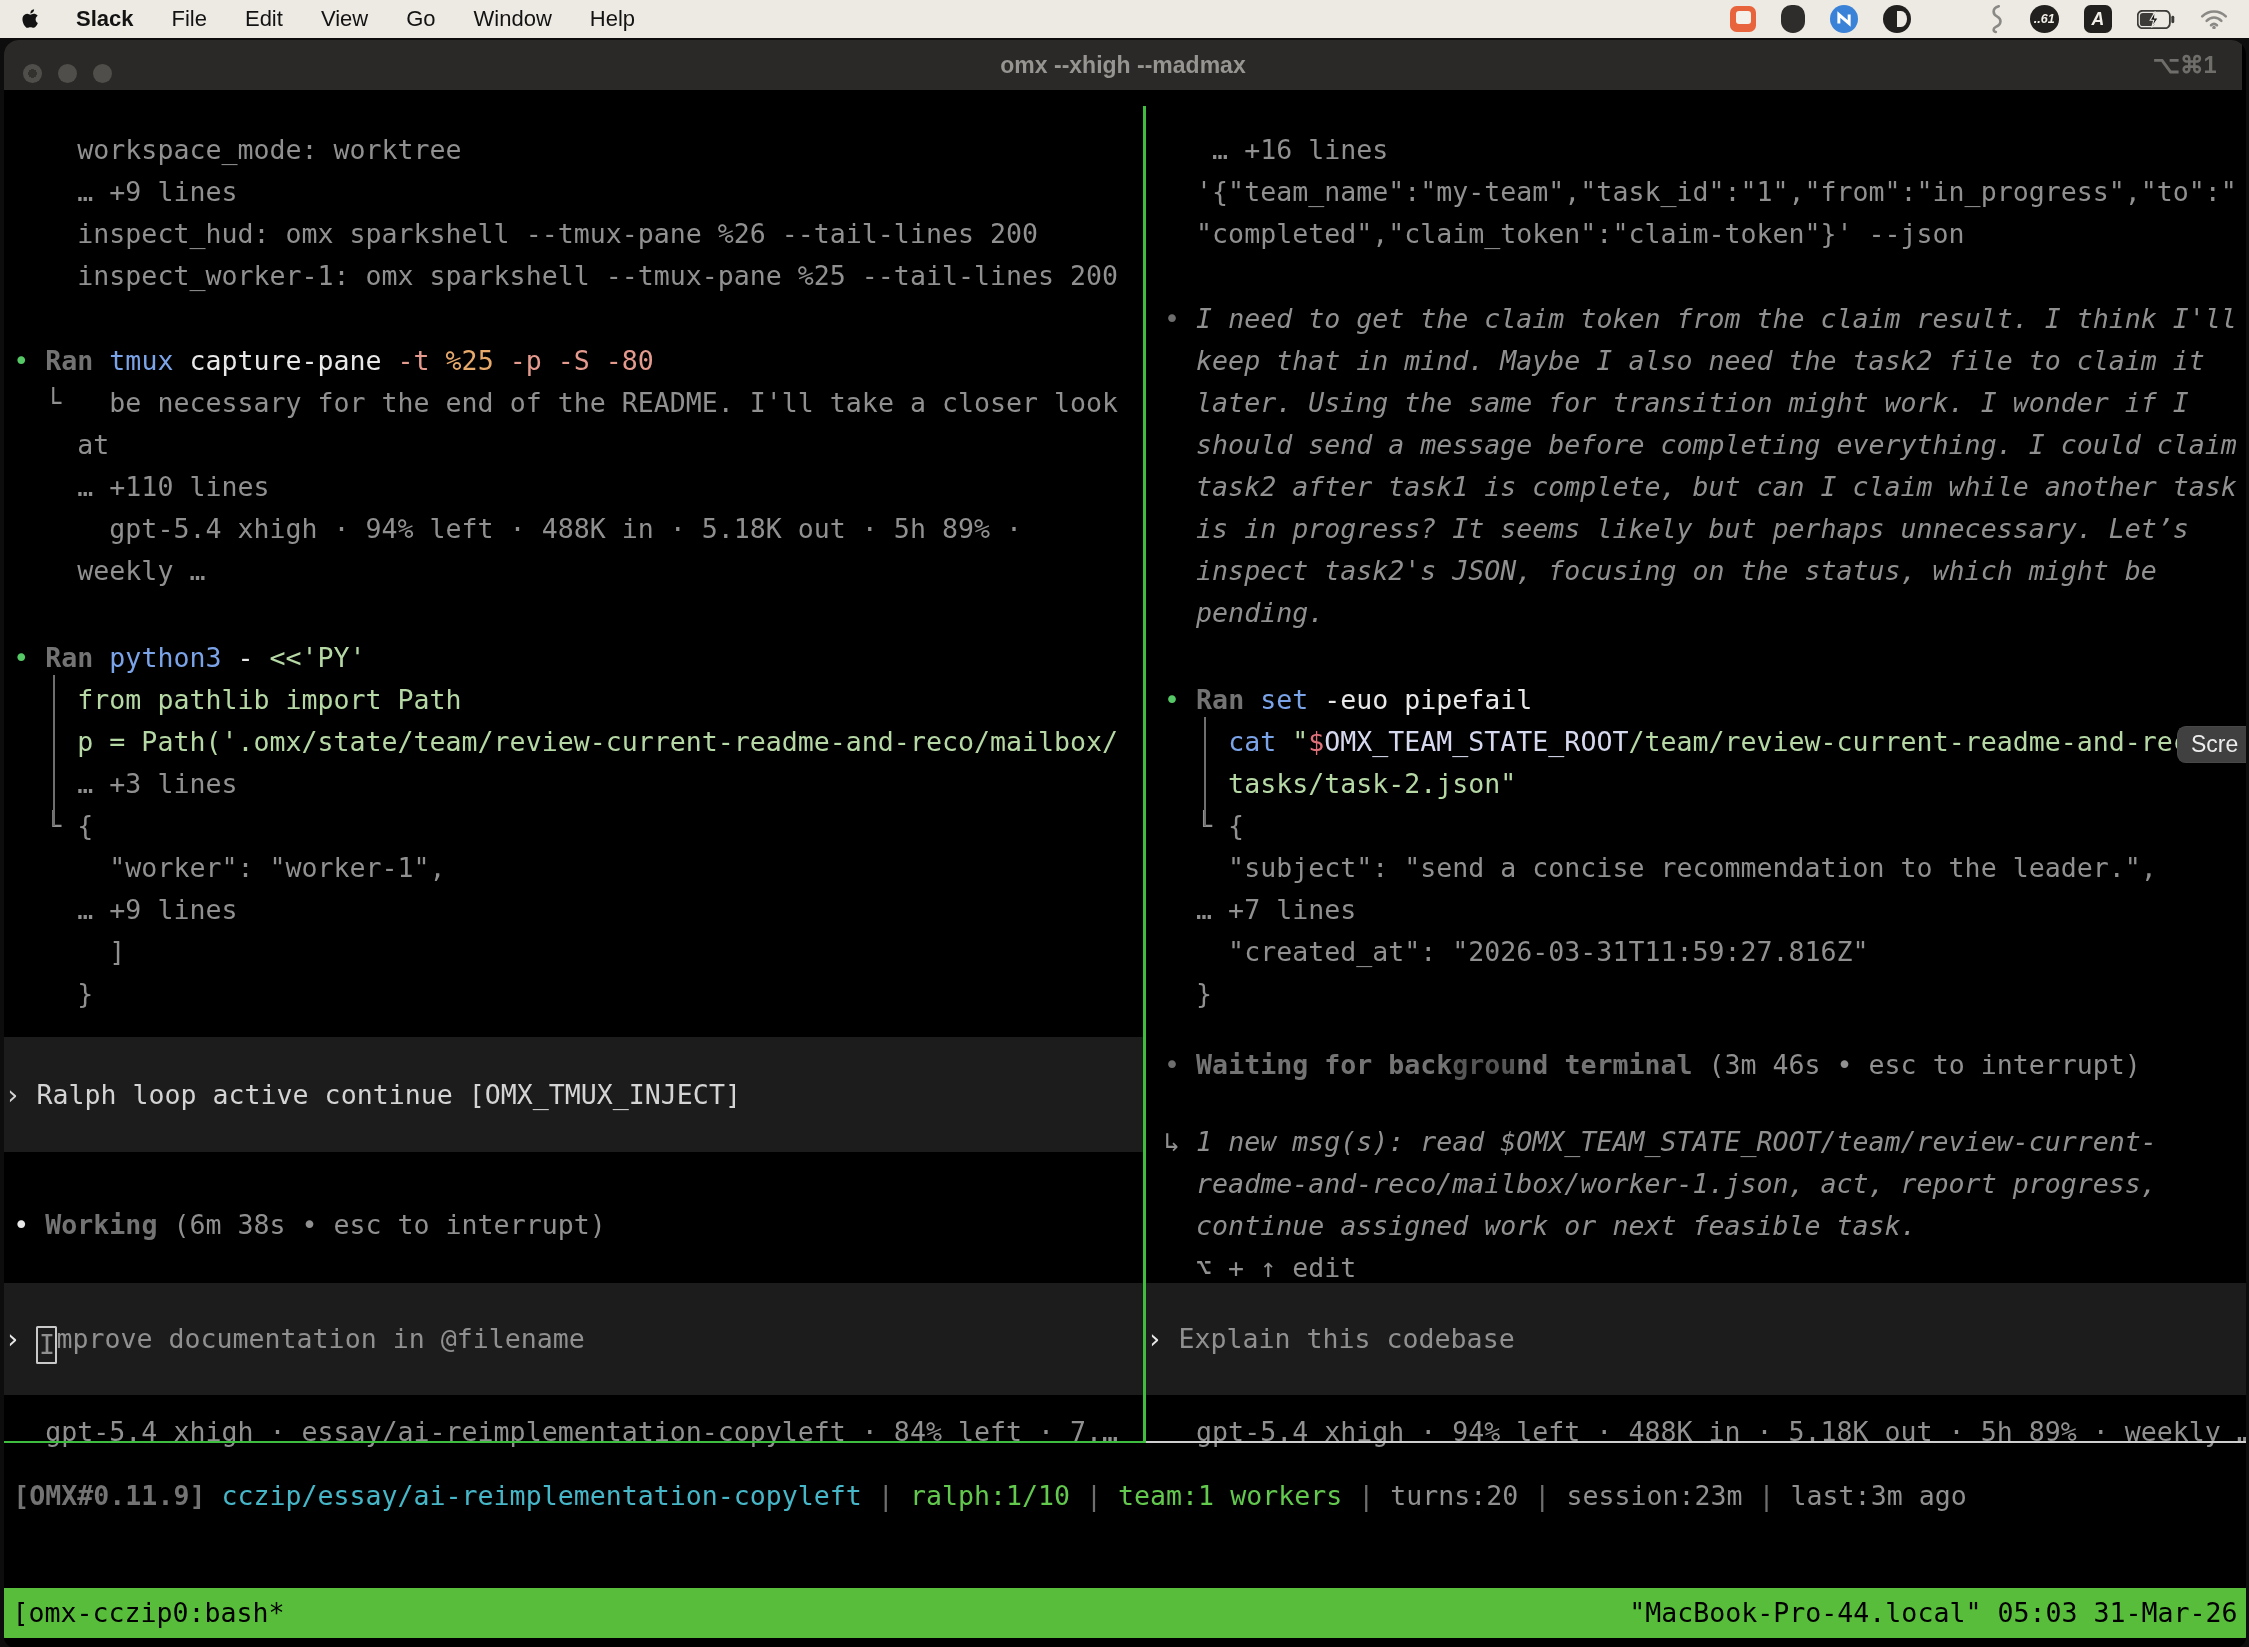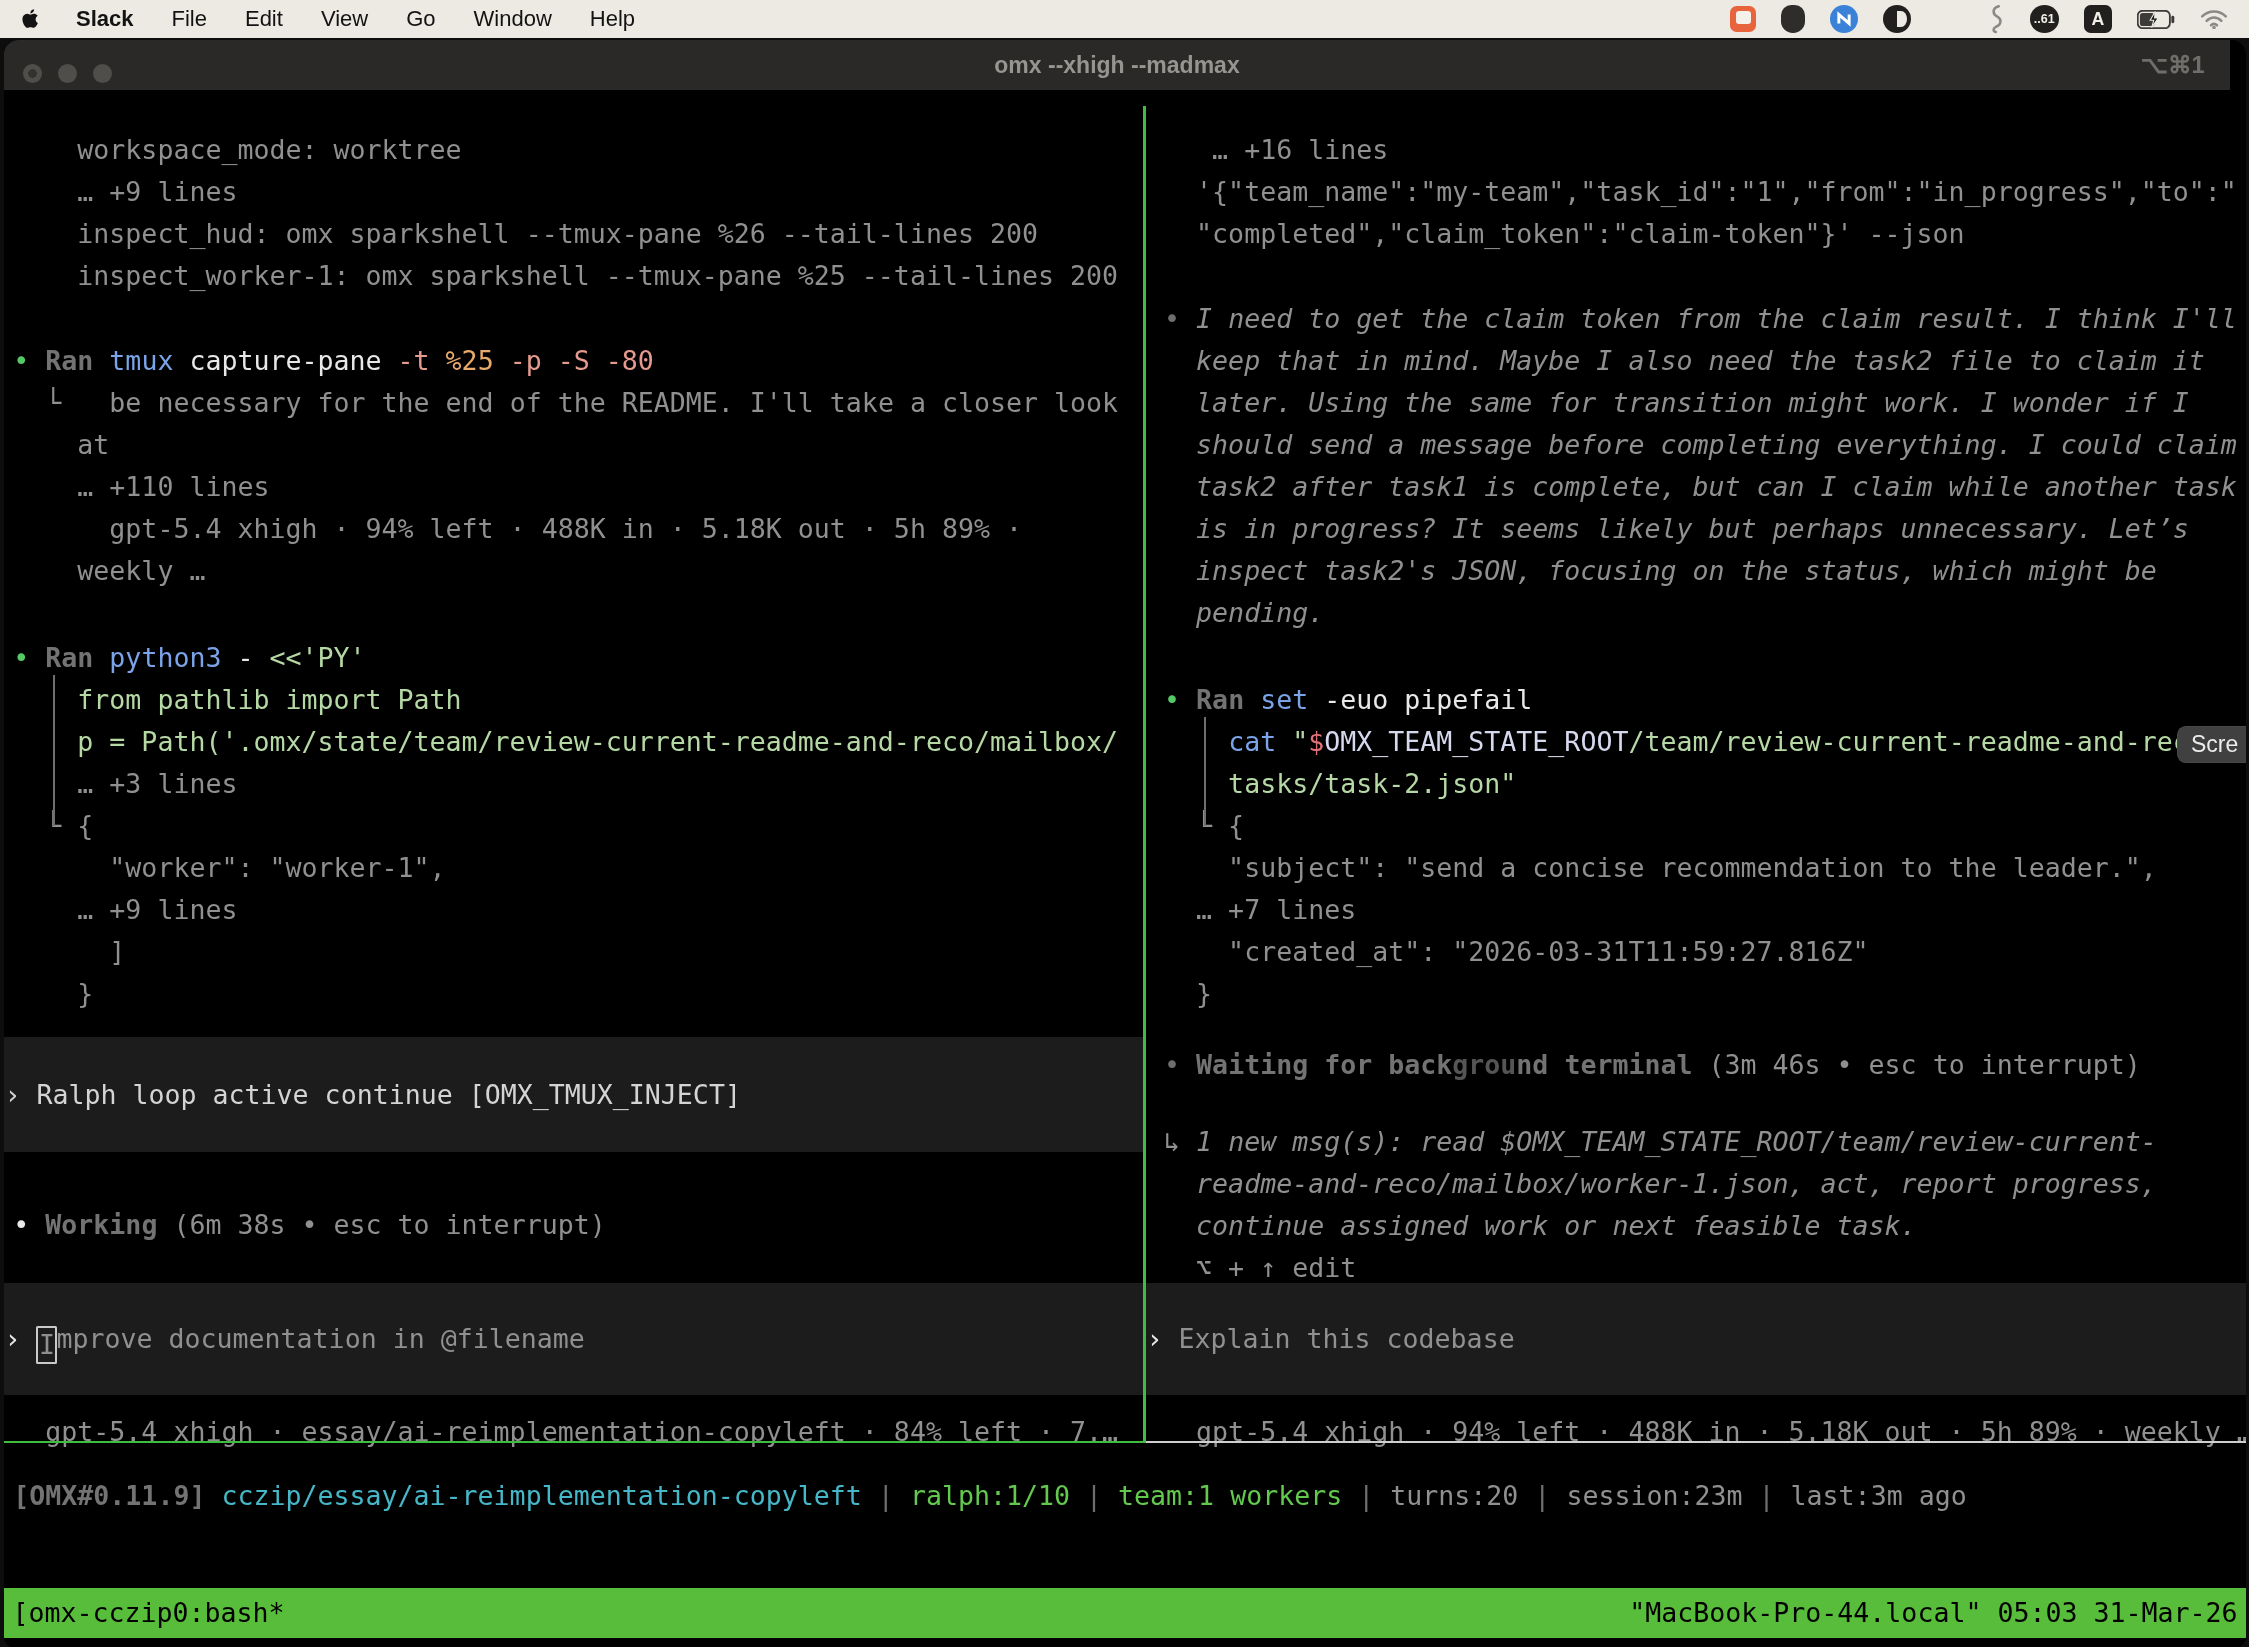--- a/index.html
+++ b/index.html
@@ -7,42 +7,42 @@
   .screen { position:relative; width:2250px; height:1648px; font-family:"DejaVu Sans Mono", monospace; }
 
   
   .menubar { position:absolute; top:0; left:0; right:0; height:38px; background:#edeae3;
              display:flex; align-items:center; padding:0 22px; font-family:"Liberation Sans", sans-serif;
              font-size:22px; color:#131313;text-align:center; }
   .menubar .mitem { margin-right:38px; }
   .menubar .appname { font-weight:bold; }
   .apple-wrap { margin-right:35px; display:flex; align-items:center; }
   .mb-status { margin-left:auto; display:flex; align-items:center; gap:25px; }
-  .mb-ic { display:flex; align-items:center; justify-content:center; }
+  .mb-ic { display:flex; align-items:center; justify-content:center;font-style:italic; }
   .ic-chat { width:26.6px; height:26.6px; background:#e8643c; border-radius:6.6px; position:relative; }
   .ic-chat::after { content:""; position:absolute; left:5.9px; top:5.2px; width:14.8px; height:13.3px; background:#f4f1ea; border-radius:3px; }
   .ic-shield { width:23.6px; height:28px; background:#2e2d2b; border-radius:10.3px 10.3px 11.8px 11.8px; display:grid;
                grid-template-columns:repeat(3,4.4px); grid-template-rows:repeat(3,4.4px); gap:1.5px; place-content:center; }
   .ic-shield i { background:#cfcdc6; border-radius:0.7px; }
   .ic-blue { width:28px; height:28px; background:#3a82d8; border-radius:50%; position:relative; }
   .ic-blue svg { position:absolute; inset:0; }
   .ic-cres { width:28px; height:28px; border-radius:50%; background:#21201e; position:relative; overflow:hidden; }
   .ic-cres::after { content:""; position:absolute; right:3.7px; top:5.9px; width:10.3px; height:16px; background:#edeae3; border-radius:0 8.9px 8.9px 0/0 11.8px 11.8px 0; }
   .ic-dots { display:grid; grid-template-columns:repeat(3,6.6px); grid-template-rows:repeat(3,6.6px); gap:3px; }
   .ic-dots i { border-radius:50%; background:#8b8985; }
   .ic-dots i.dk { background:#26251f; }
   .ic-badge { width:29.5px; height:28px; background:#21201e; border-radius:50%; color:#f2efe8;
               font-size:12.5px; display:flex; align-items:center; justify-content:center; font-family:"Liberation Sans",sans-serif; font-weight:bold;}
   .ic-a { width:28px; height:28px; background:#21201e; border-radius:6.6px; color:#f2efe8; font-size:17.7px;
           display:flex; align-items:center; justify-content:center; font-family:"Liberation Sans",sans-serif; font-weight:bold; }
 
   
   .window { position:absolute; top:40px; left:4.4px; right:4.4px; bottom:0;
             border-radius:14.8px 14.8px 11.8px 11.8px; background:#000; overflow:hidden; }
-  .titlebar { position:absolute; top:0; left:0; right:16px; height:50px; background:#2a2927;
+  .titlebar { position:absolute; top:0; left:0; right:4px; height:50px; background:#2a2927;
               display:flex; align-items:center; }
   .tlights { position:absolute; left:19px; top:0; height:66px; display:flex; align-items:center; gap:16px; }
   .tl { width:19px; height:19px; border-radius:50%; background:#504e4a; }
   .tl.first { background:radial-gradient(circle,#33322f 0 4.4px,#504e4a 4.4px); }
   .title { width:100%; text-align:center; color:#979591; font-size:23px; font-family:"Liberation Sans",sans-serif; font-weight:bold; }
   .tb-shortcut { position:absolute; right:25px; color:#6f6e6b; font-size:23.6px; font-family:"Liberation Sans",sans-serif; font-weight:bold; }
 
   
   .term { position:absolute; top:66px; left:0; right:0; bottom:0; background:#000;
           font-size:26.6px; line-height:42px; }

